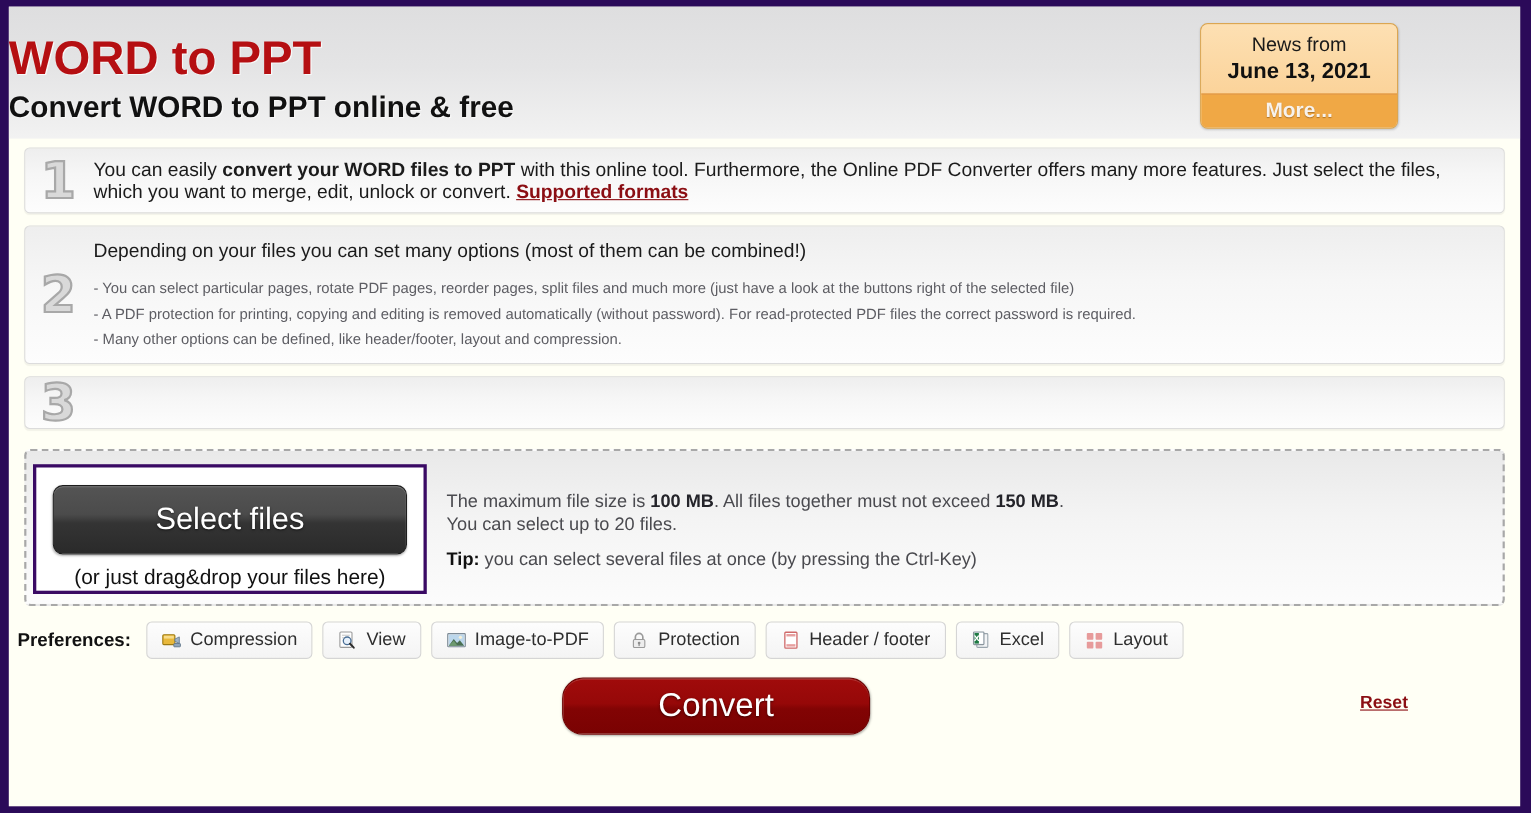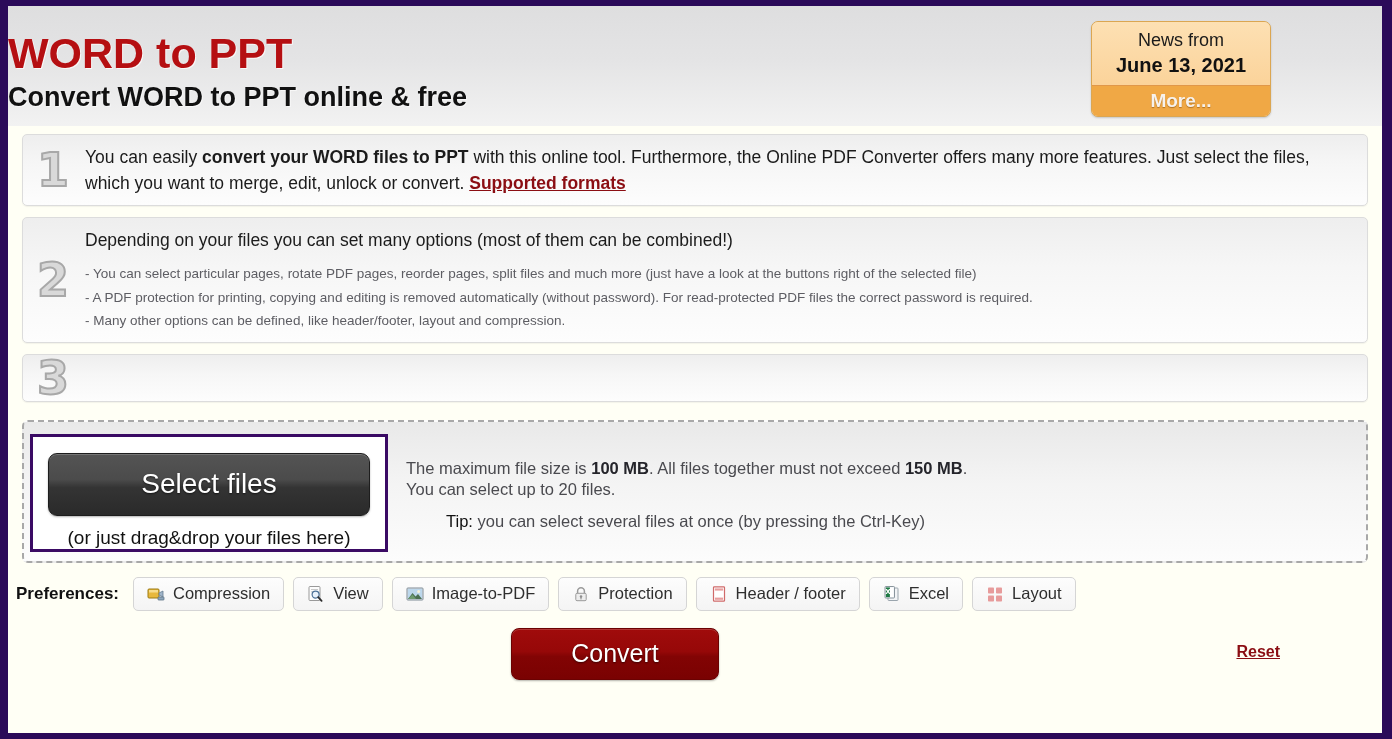--- a/index.html
+++ b/index.html
@@ -95,21 +95,21 @@
     font-weight: bold;
     color: #d9d9d9;
     -webkit-text-stroke: 2px #a8a8a8;
     line-height: 46px;
     font-family: "DejaVu Sans", sans-serif;
     user-select: none;
   }
   .step-text {
     font-size: 17.5px;
     color: #1b1b1b;
-    line-height: 26px;
+    line-height: 20px;
   }
   .step-text b { font-weight: bold; }
   .link {
     color: #8b0e13;
     font-weight: bold;
     text-decoration: underline;
     cursor: pointer;
   }
   .sub-list { margin-top: 9px; }
   .sub-item {
@@ -166,21 +166,21 @@
     color: #111;
   }
   #dz-info {
     position: absolute;
     left: 382px; top: 36px;
     width: 860px;
   }
   .dz-line { font-size: 16.5px; color: #4a4a4f; line-height: 21px; }
   .dz-line b { color: #24242a; font-weight: bold; }
   #dz-tip { margin-top: 12px; font-size: 16.5px; color: #4a4a4f; }
-  #dz-tip b { color: #111; font-weight: normal; margin-left: 40px; }
+  #dz-tip b { color: #111; font-weight: bold; }
 
   
   #prefs {
     display: flex;
     align-items: center;
     margin: 14px 0 0 8px;
     gap: 9px;
   }
   #prefs-label {
     font-size: 17px;
@@ -206,26 +206,26 @@
 
   
   #convert-row {
     position: relative;
     margin-top: 17px;
     height: 60px;
   }
   #convert-btn {
     position: absolute;
     left: 503px; top: 0;
-    width: 208px; height: 52px;
-    border-radius: 8px;
+    width: 280px; height: 52px;
+    border-radius: 19px;
     border: 1px solid #6b0202;
     background: linear-gradient(to bottom, #a00b0b 0%, #960808 45%, #820404 55%, #7a0202 100%);
     color: #ffffff;
-    font-size: 25px;
+    font-size: 30px;
     display: flex;
     align-items: center;
     justify-content: center;
     cursor: pointer;
     text-shadow: 0 1px 2px rgba(0,0,0,0.55);
     box-shadow: inset 0 1px 0 rgba(255,255,255,0.18), 0 1px 2px rgba(0,0,0,0.3);
   }
   #reset-link {
     position: absolute;
     right: 102px; top: 15px;

